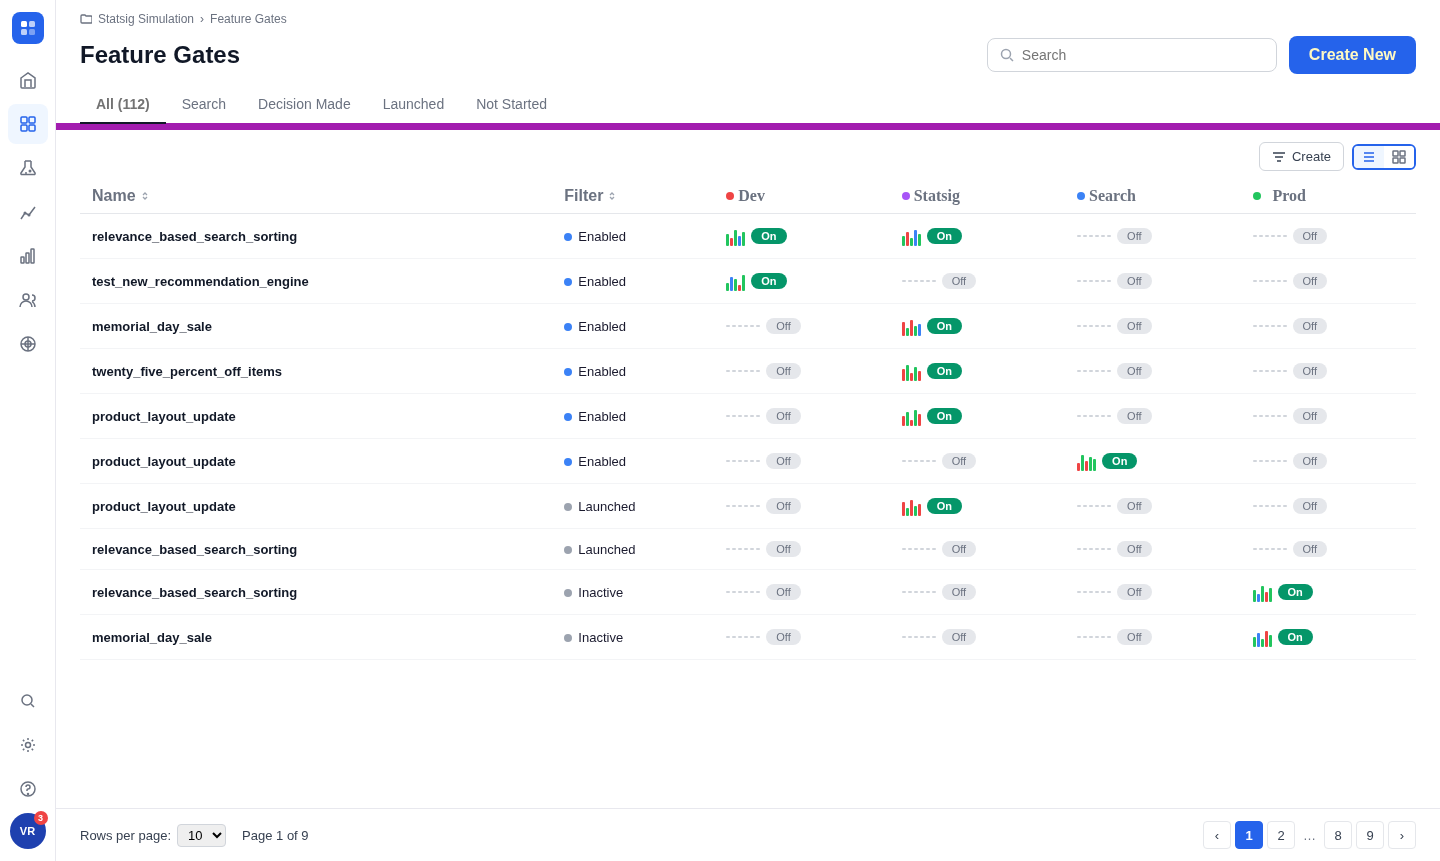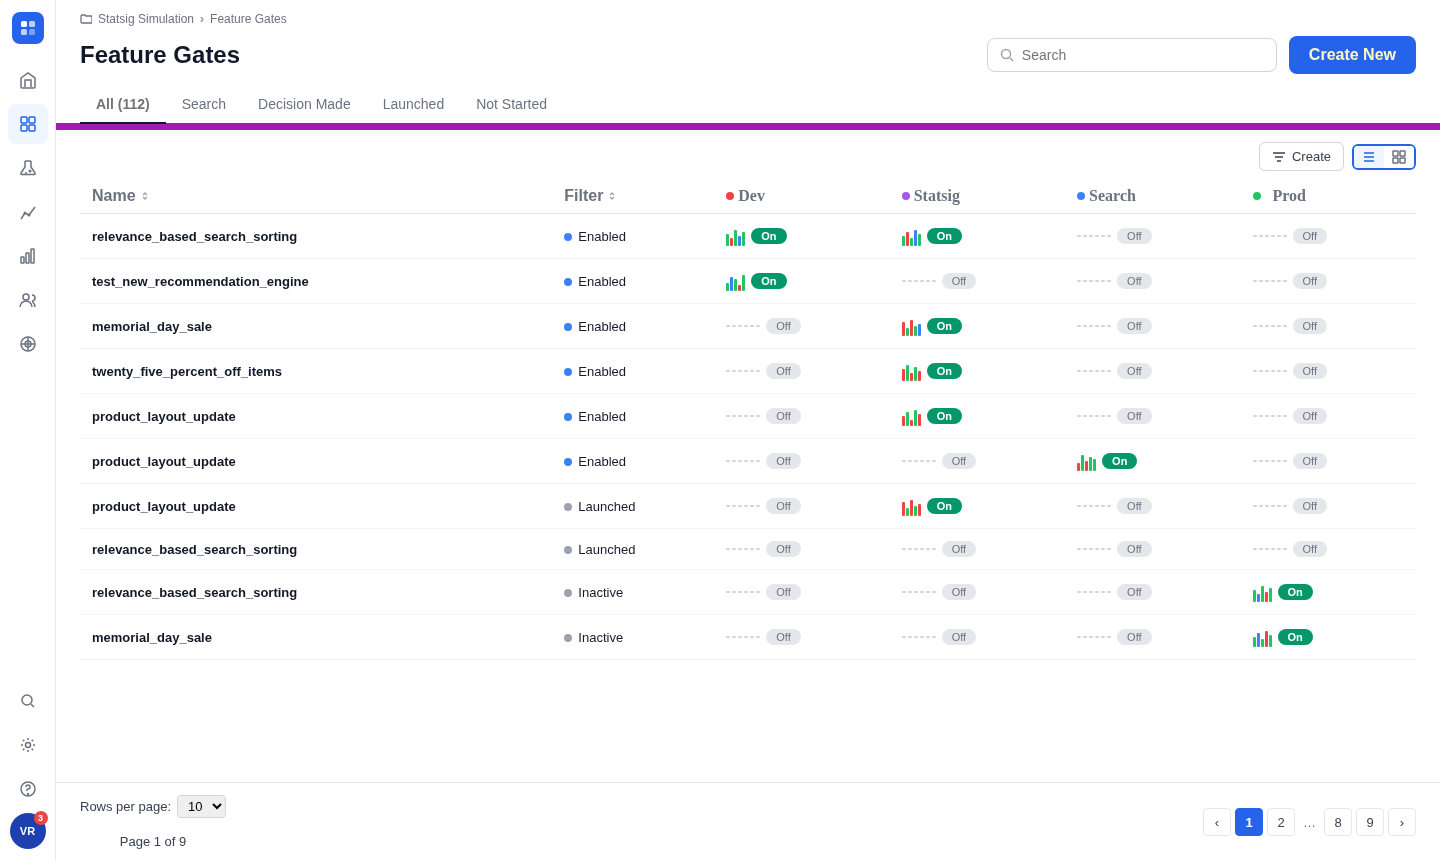--- a/index.html
+++ b/index.html
@@ -1021,21 +1021,21 @@
                 </div>
                 <span class="toggle-on">On</span>
               </div>
             </td>
           </tr>
         </tbody>
     </table>
   </div>
 
   <div class="pagination">
-    <div style="display:flex;align-items:center;gap:16px;flex-direction:column;">
+    <div style="display:flex;align-items:center;gap:16px;">
       <div class="rows-per-page">
         <span>Rows per page:</span>
         <select class="rows-select">
           <option>10</option>
           <option>25</option>
           <option>50</option>
         </select>
       </div>
       <span class="page-info">Page 1 of 9</span>
     </div>

